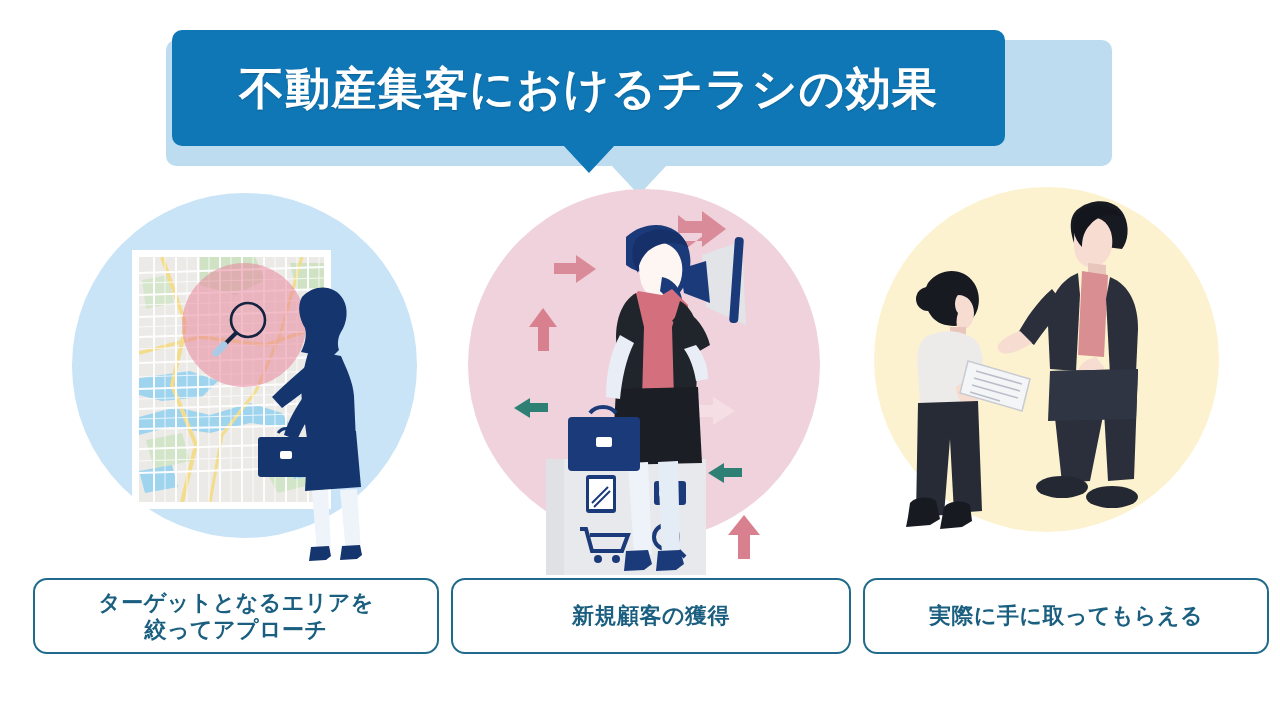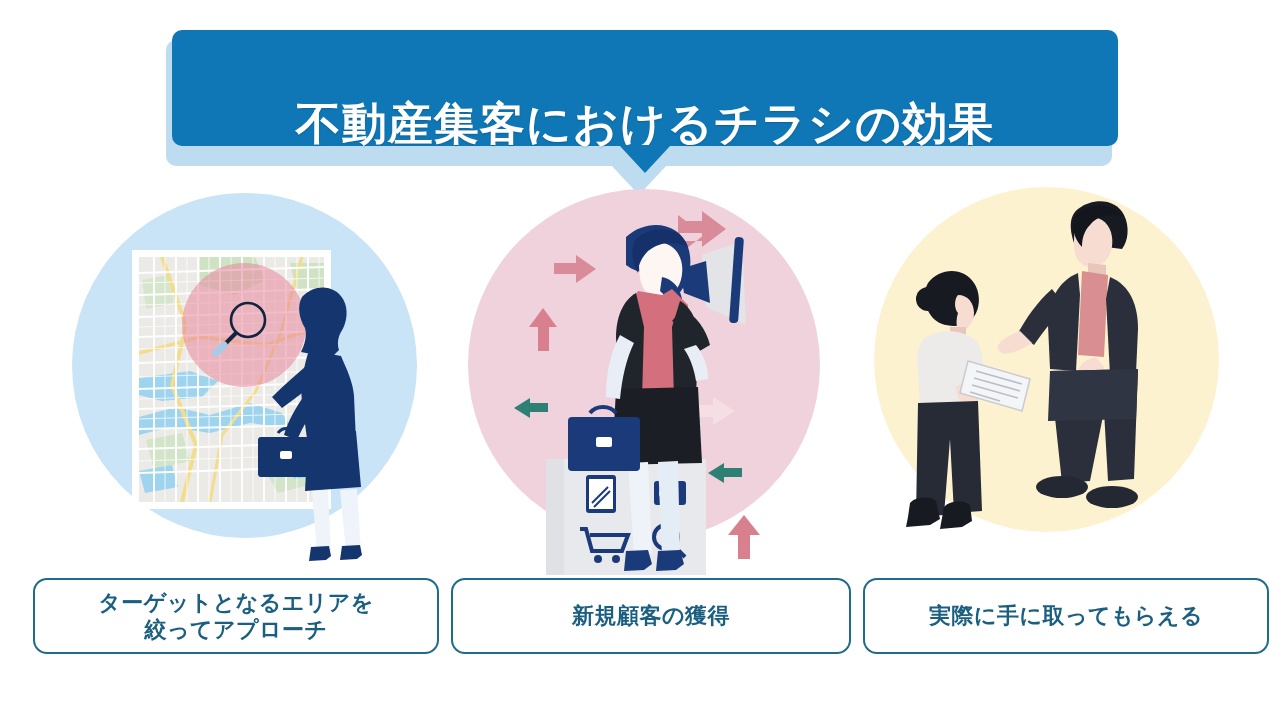--- a/index.html
+++ b/index.html
@@ -50,26 +50,26 @@
     width: 0;
     height: 0;
     border-left: 28px solid transparent;
     border-right: 28px solid transparent;
     border-top: 30px solid #bedcf0;
   }
   .banner {
     position: absolute;
     left: 6px;
     top: 0px;
-    width: 946px;
+    width: 833px;
     height: 116px;
     background: #0f77b6;
     border-radius: 10px;
     display: flex;
-    align-items: flex-end;
+    align-items: center;
     justify-content: center;
   }
   .banner::after {
     content: "";
     position: absolute;
     left: 50%;
     top: 115px;
     transform: translateX(-50%);
     width: 0;
     height: 0;

